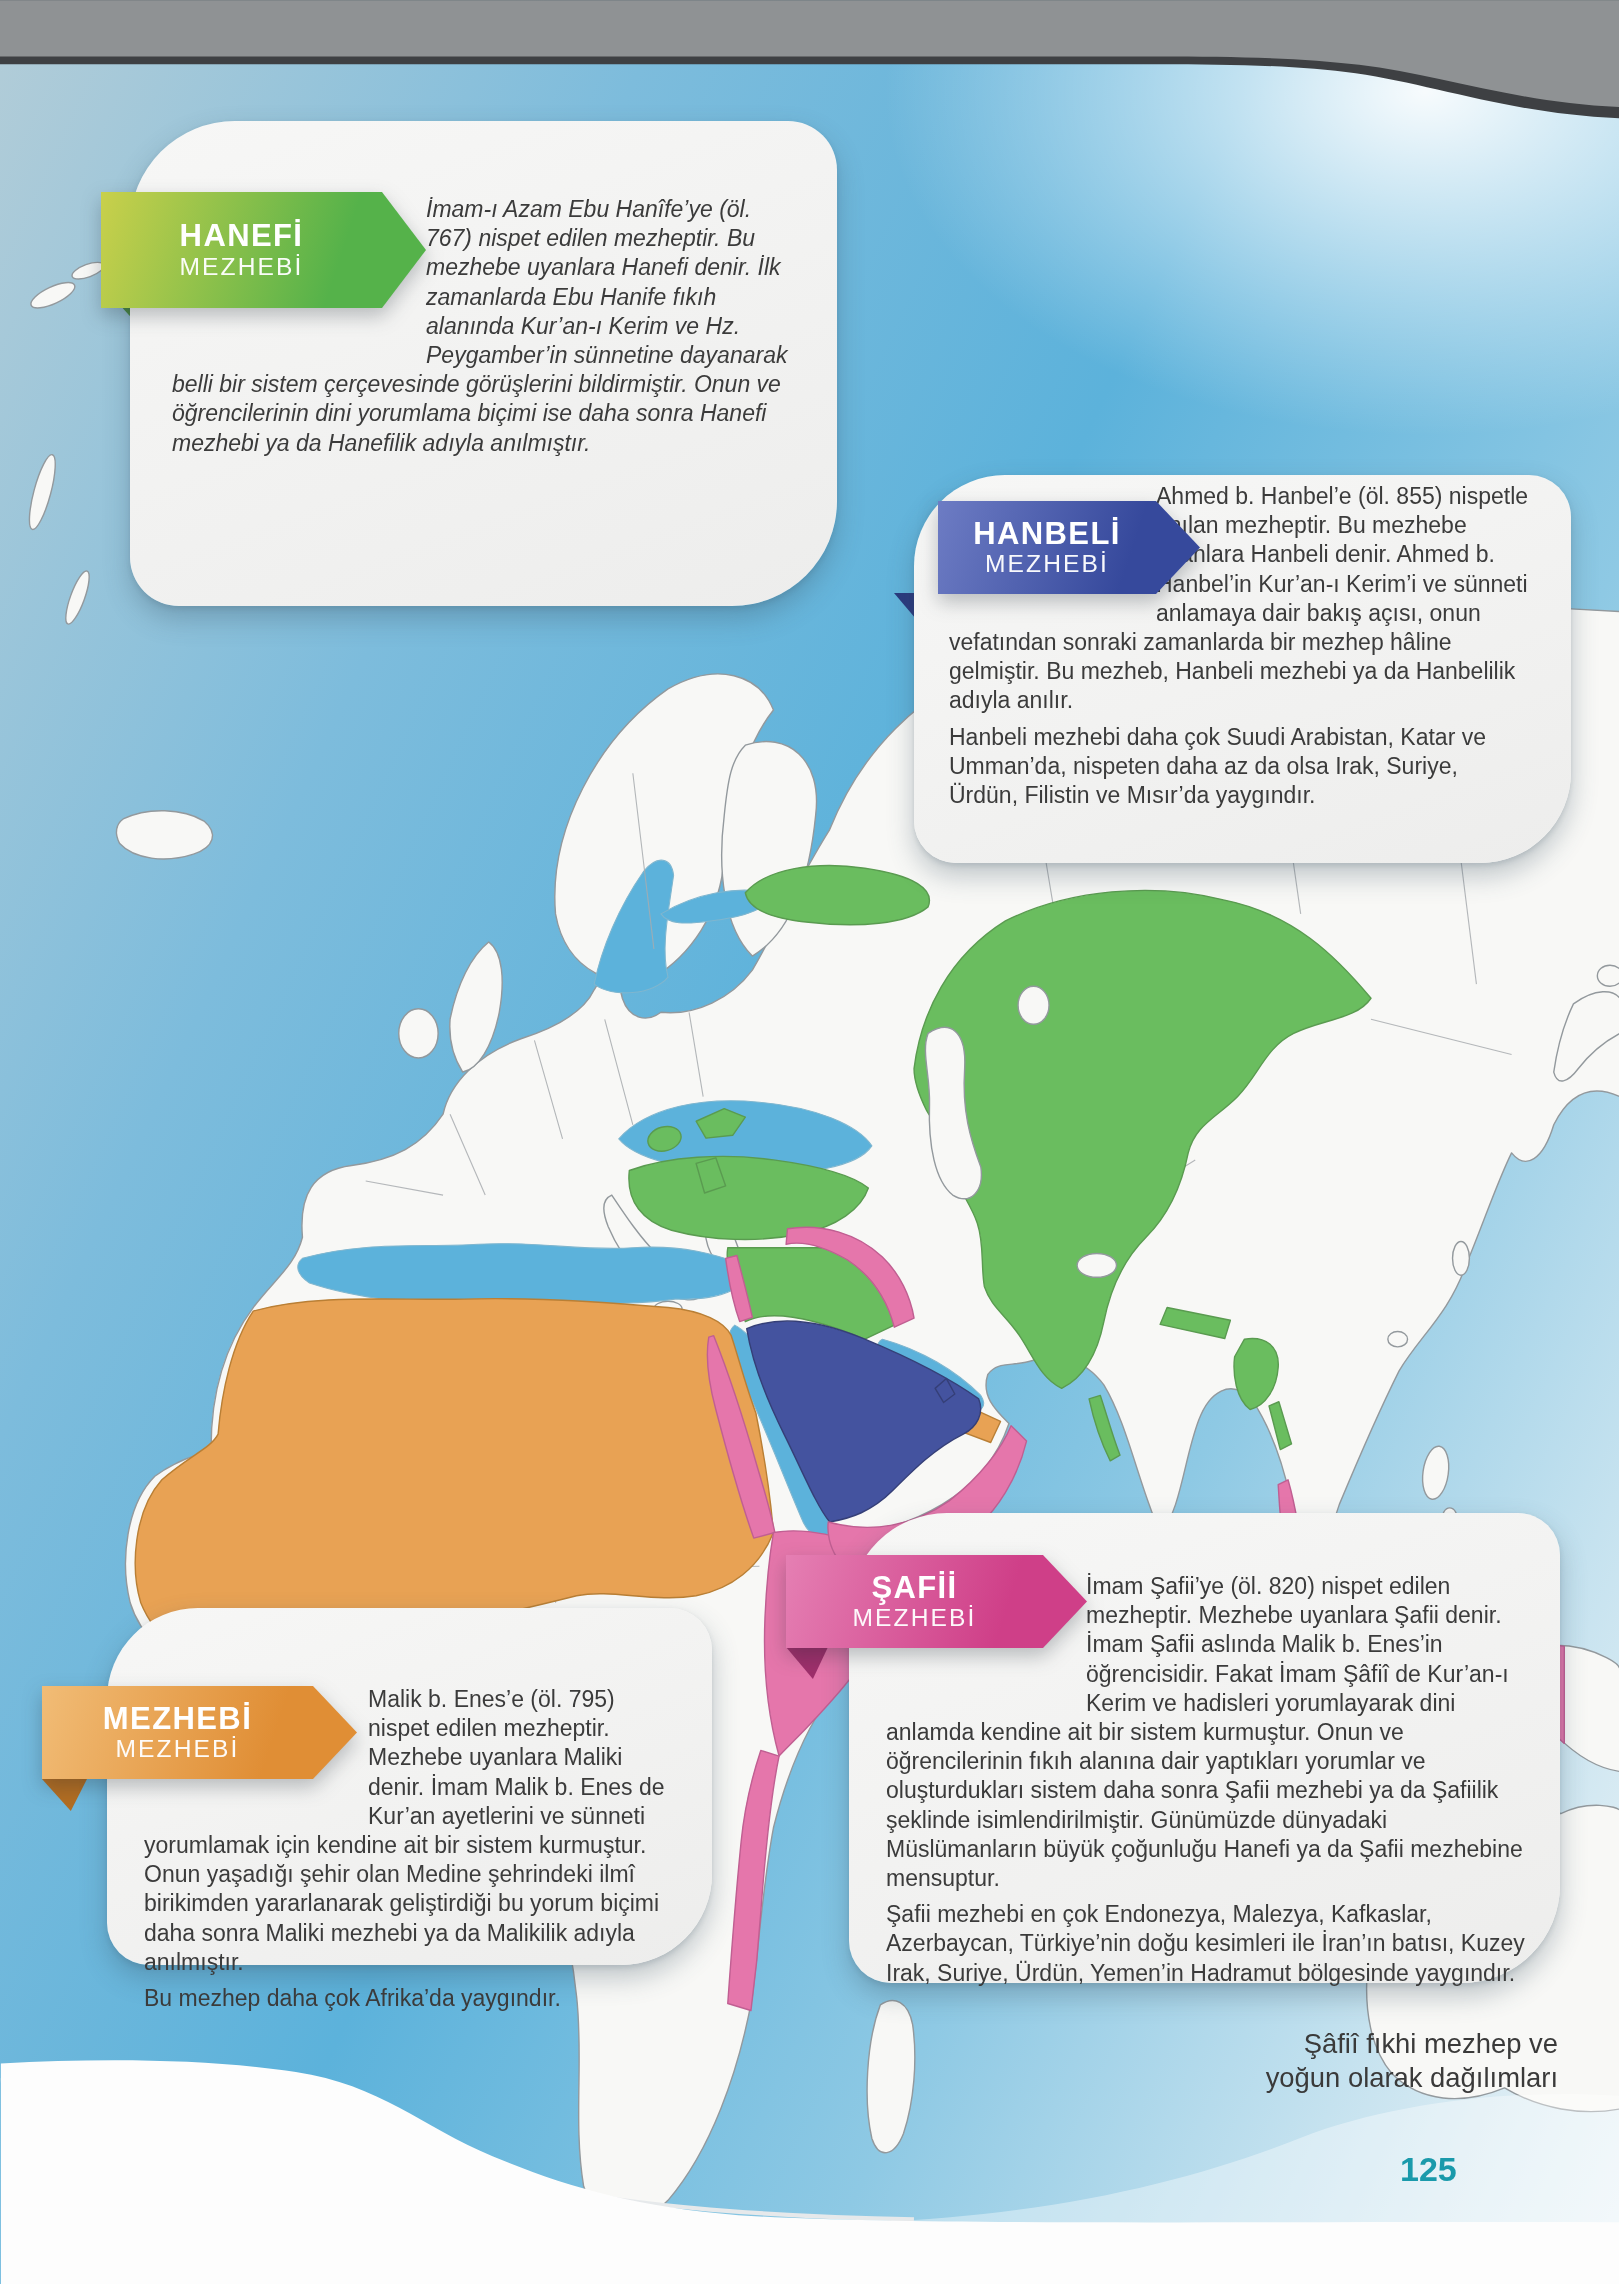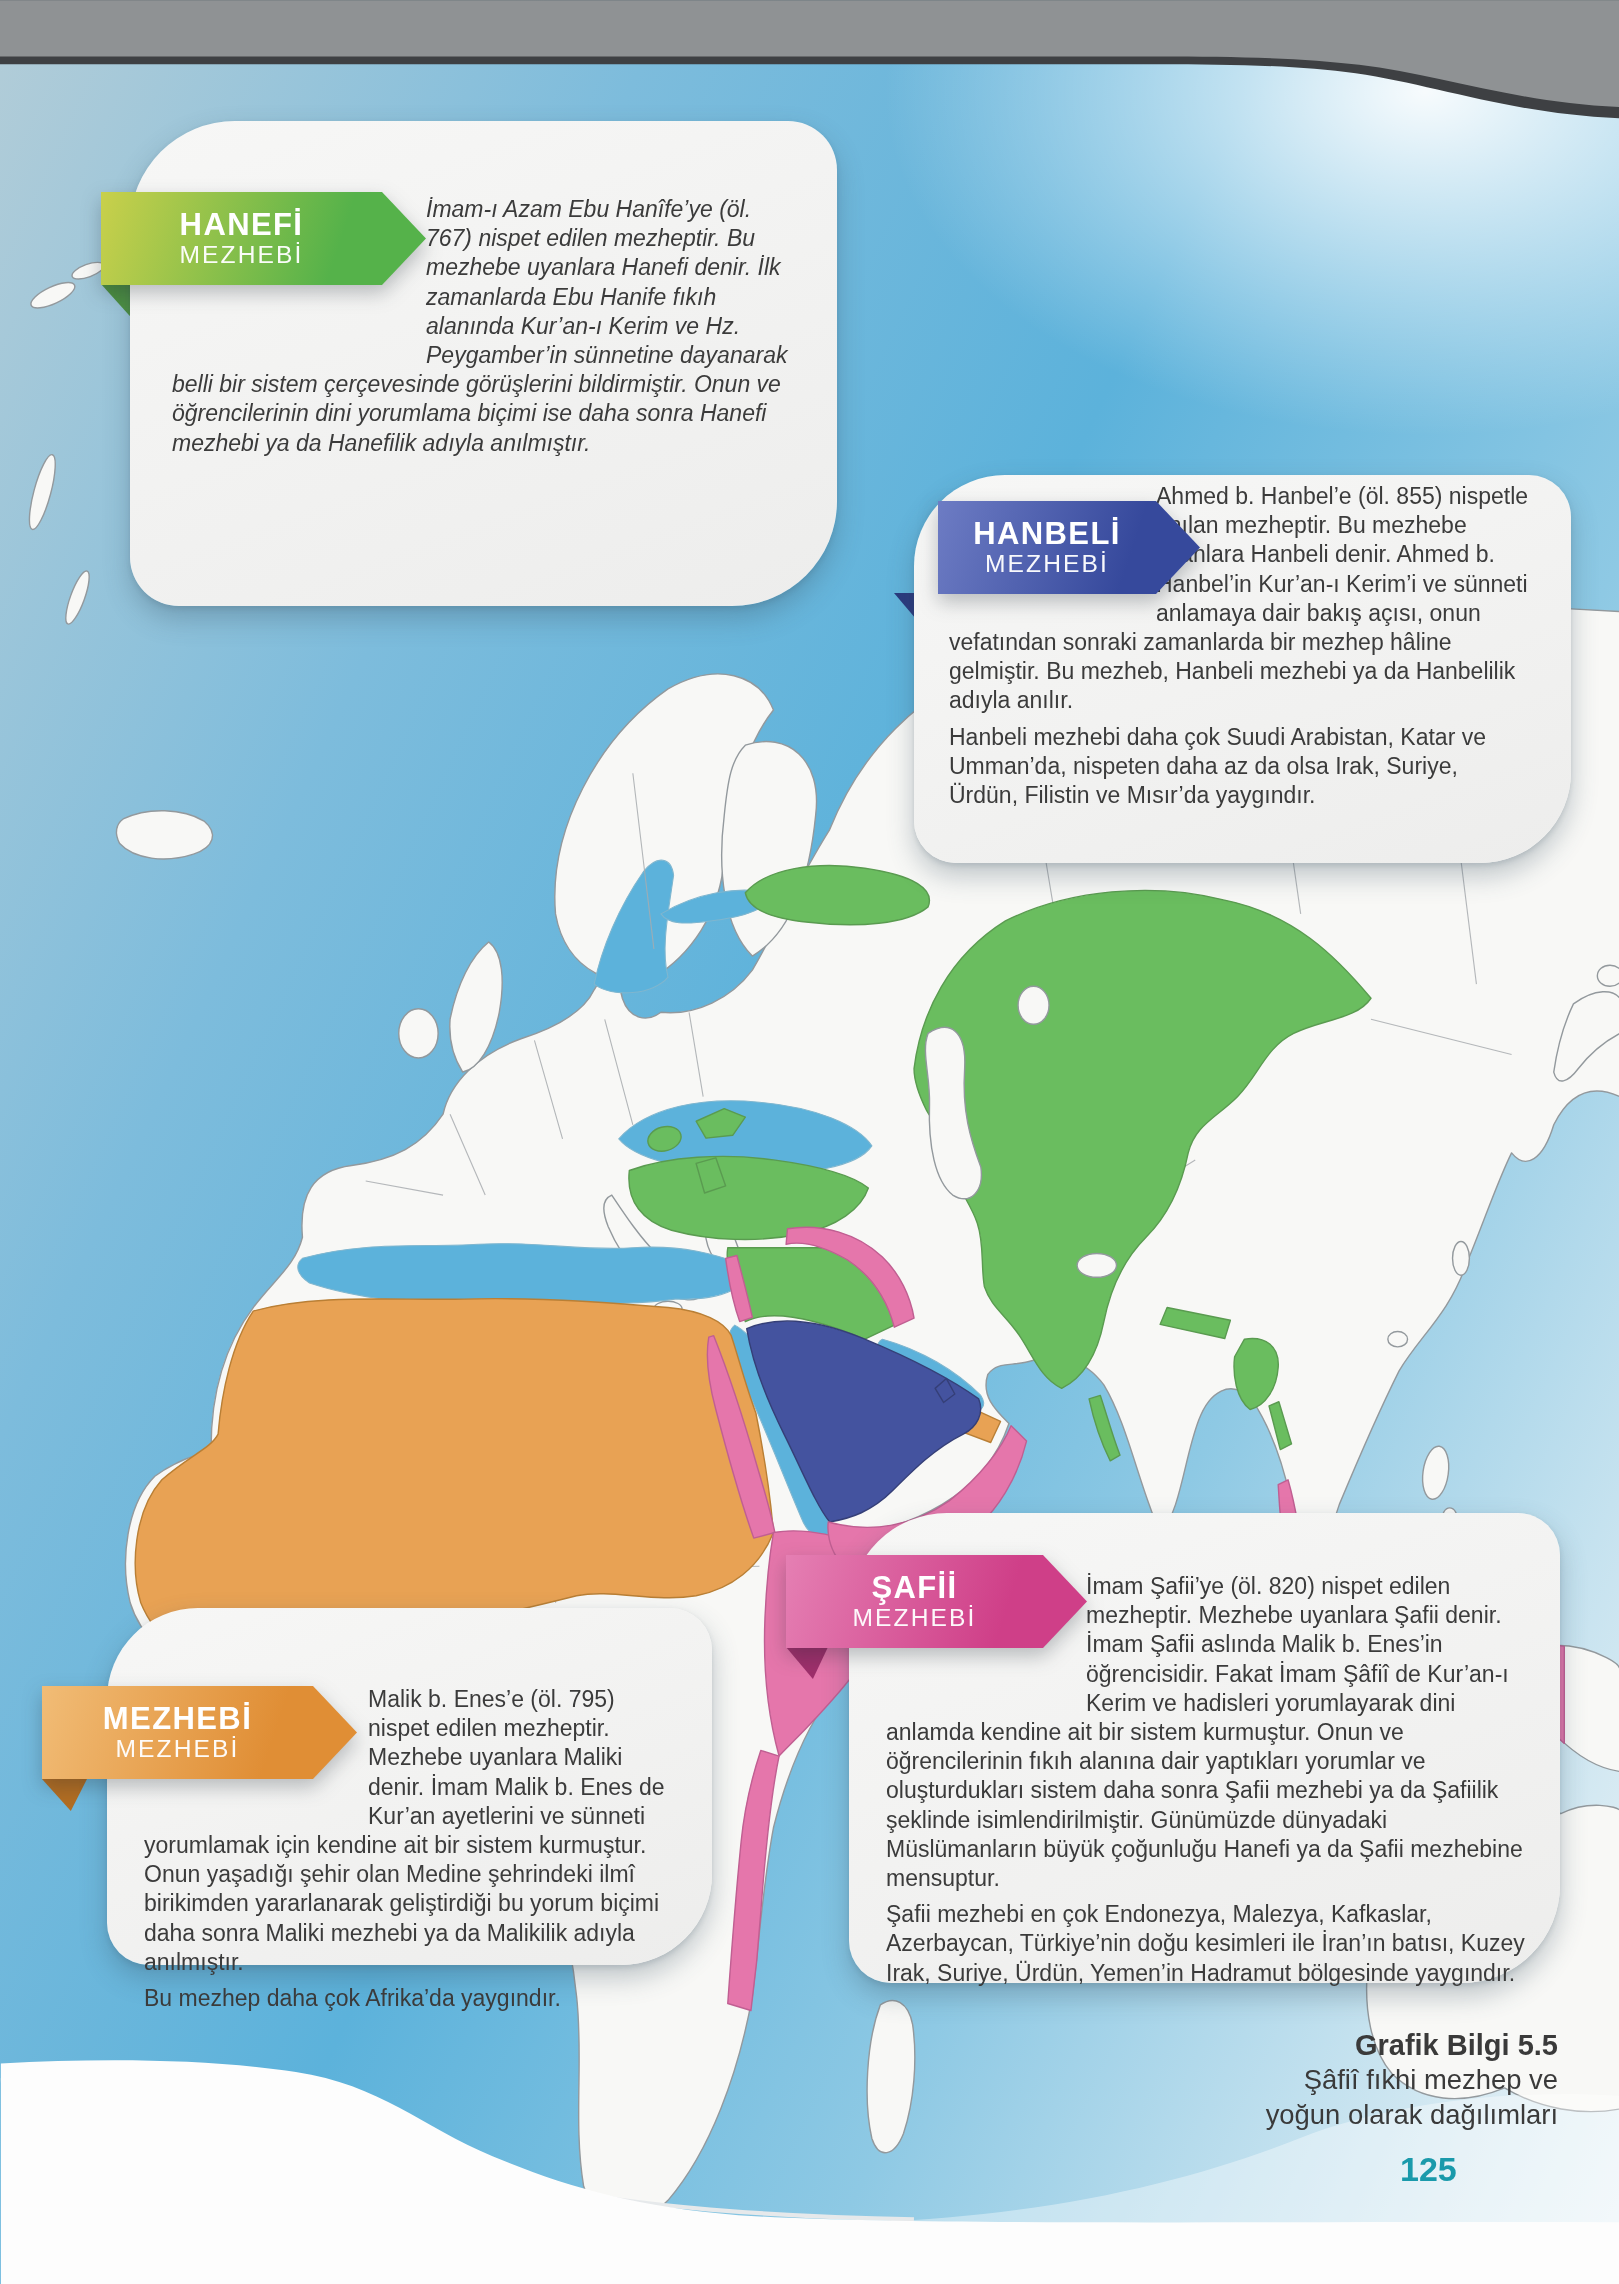--- a/index.html
+++ b/index.html
@@ -182,21 +182,21 @@
     <path fill="#fdfdfd" d="M0 106 C150 98 300 100 420 118 C540 136 600 196 700 238 C800 280 900 310 1050 322 C1300 338 1800 330 2304 332 L2304 420 L0 420 Z"></path>
   </svg>
 
   <div class="card" id="card-hanefi">
     <div class="txt">
       <div class="spacer"></div>
       <p>İmam-ı Azam Ebu Hanîfe’ye (öl. 767) nispet edilen mezheptir. Bu mezhebe uyanlara Hanefi denir. İlk zamanlarda Ebu Hanife fıkıh alanında Kur’an-ı Kerim ve Hz. Peygamber’in sünnetine dayanarak belli bir sistem çerçevesinde görüşlerini bildirmiştir. Onun ve öğrencilerinin dini yorumlama biçimi ise daha sonra Hanefi mezhebi ya da Hanefilik adıyla anılmıştır.</p>
     </div>
   </div>
   <div class="ribbon-fold" style="left: 101px; top: 284px; width: 45px; height: 32px; background: rgb(77, 145, 64);"></div>
-  <div class="ribbon-wrap" style="left:101px; top:192px; width:325px; height:93px;">
+  <div class="ribbon-wrap" style="left:101px; top:192px; width:325px; height:116px;">
     <div class="ribbon-shape" style="background: linear-gradient(108deg, rgb(201, 208, 75) 0%, rgb(85, 178, 74) 72%);">
       <div class="ribbon-l1">HANEFİ</div>
       <div class="ribbon-l2">MEZHEBİ</div>
     </div>
   </div>
 
   <div class="card" id="card-hanbeli">
     <div class="txt">
       <div class="spacer"></div>
       <p>Ahmed b. Hanbel’e (öl. 855) nispetle anılan mezheptir. Bu mezhebe uyanlara Hanbeli denir. Ahmed b. Hanbel’in Kur’an-ı Kerim’i ve sünneti anlamaya dair bakış açısı, onun vefatından sonraki zamanlarda bir mezhep hâline gelmiştir. Bu mezheb, Hanbeli mezhebi ya da Hanbelilik adıyla anılır.</p>
@@ -235,20 +235,19 @@
   </div>
   <div class="ribbon-fold" style="left: 786px; top: 1647px; width: 42px; height: 32px; background: rgb(158, 47, 107);"></div>
   <div class="ribbon-wrap" style="left:786px; top:1555px; width:301px; height:93px;">
     <div class="ribbon-shape" style="background: linear-gradient(108deg, rgb(229, 127, 179) 0%, rgb(207, 63, 136) 72%);">
       <div class="ribbon-l1">ŞAFİİ</div>
       <div class="ribbon-l2">MEZHEBİ</div>
     </div>
   </div>
 
   <div class="caption">
-    <div class="cap-title">Grafik Bilgi 5.5</div>
     <div class="cap-line">Şâfiî fıkhi mezhep ve</div>
     <div class="cap-line">yoğun olarak dağılımları</div>
   </div>
   <div class="pageno" style="color: rgb(26, 154, 171);">125</div>
 
 </div>
 
 
 </body></html>

